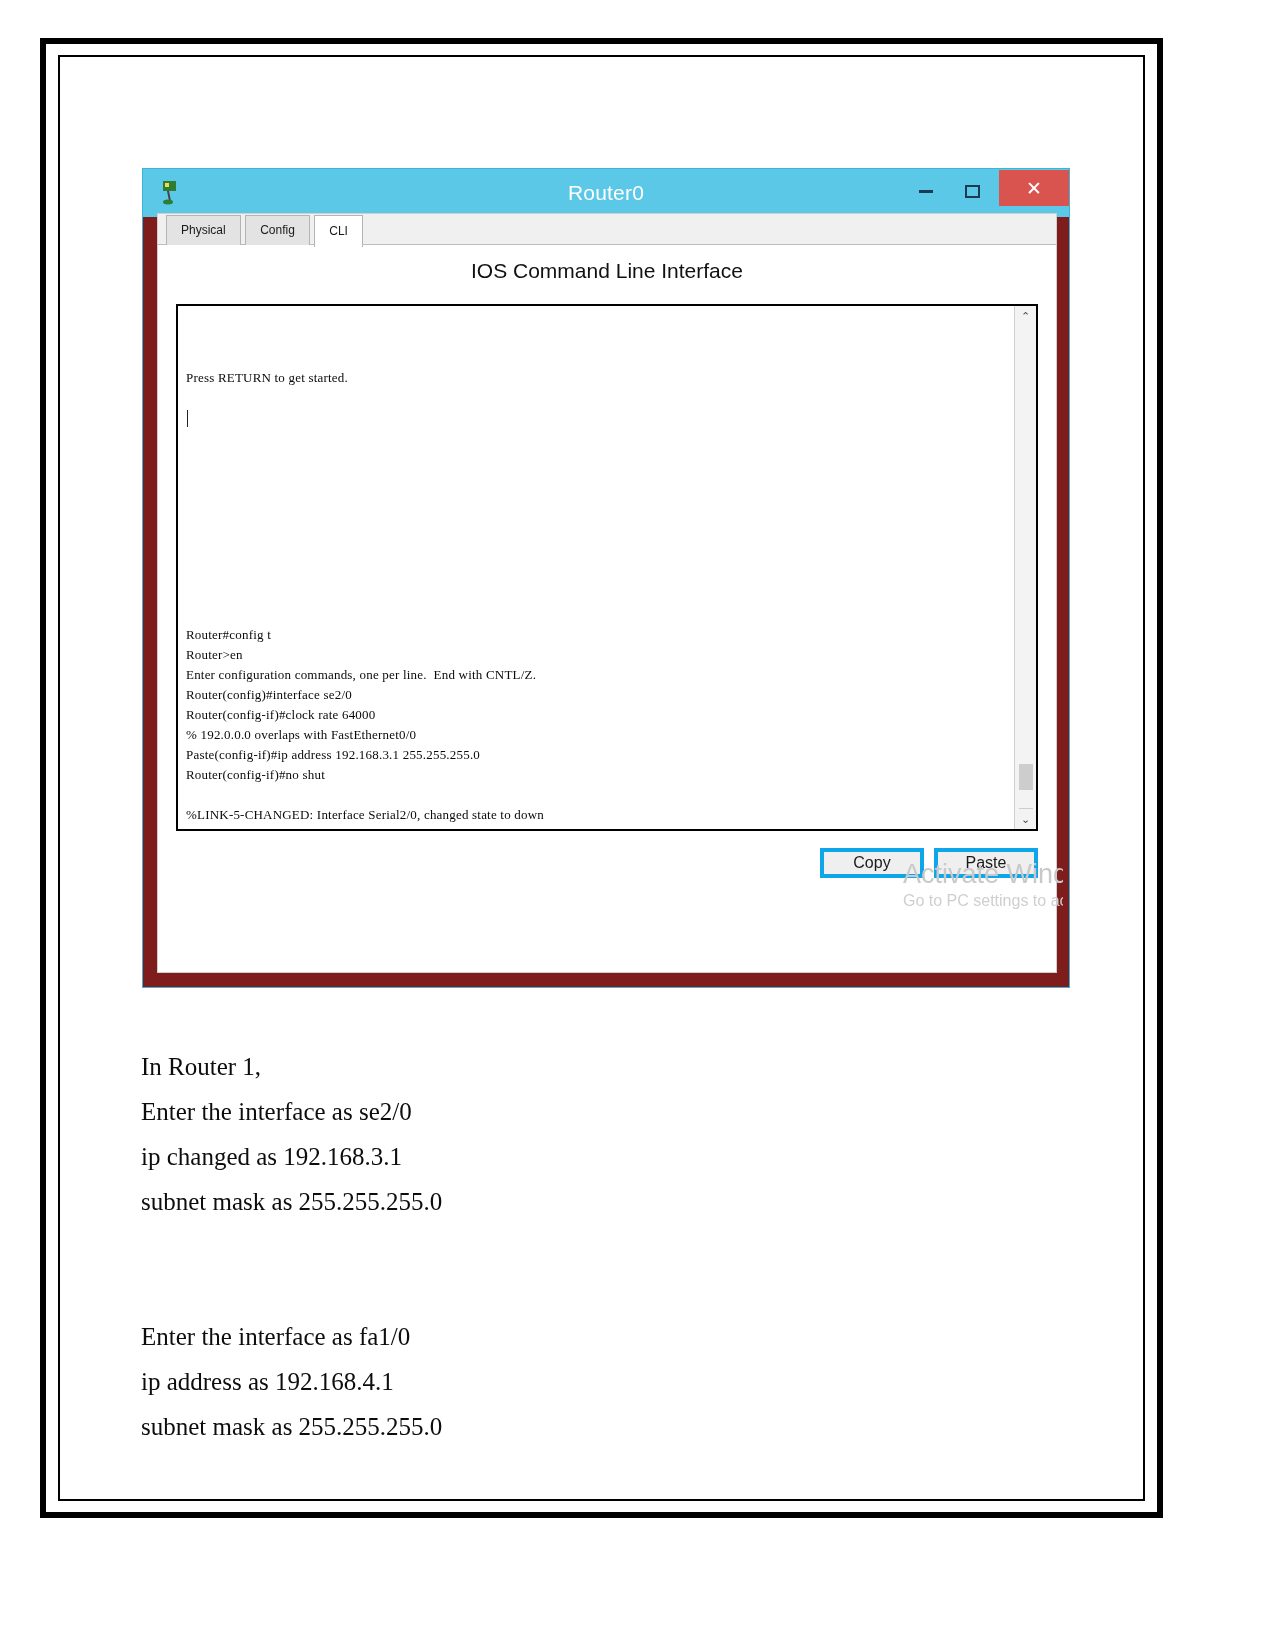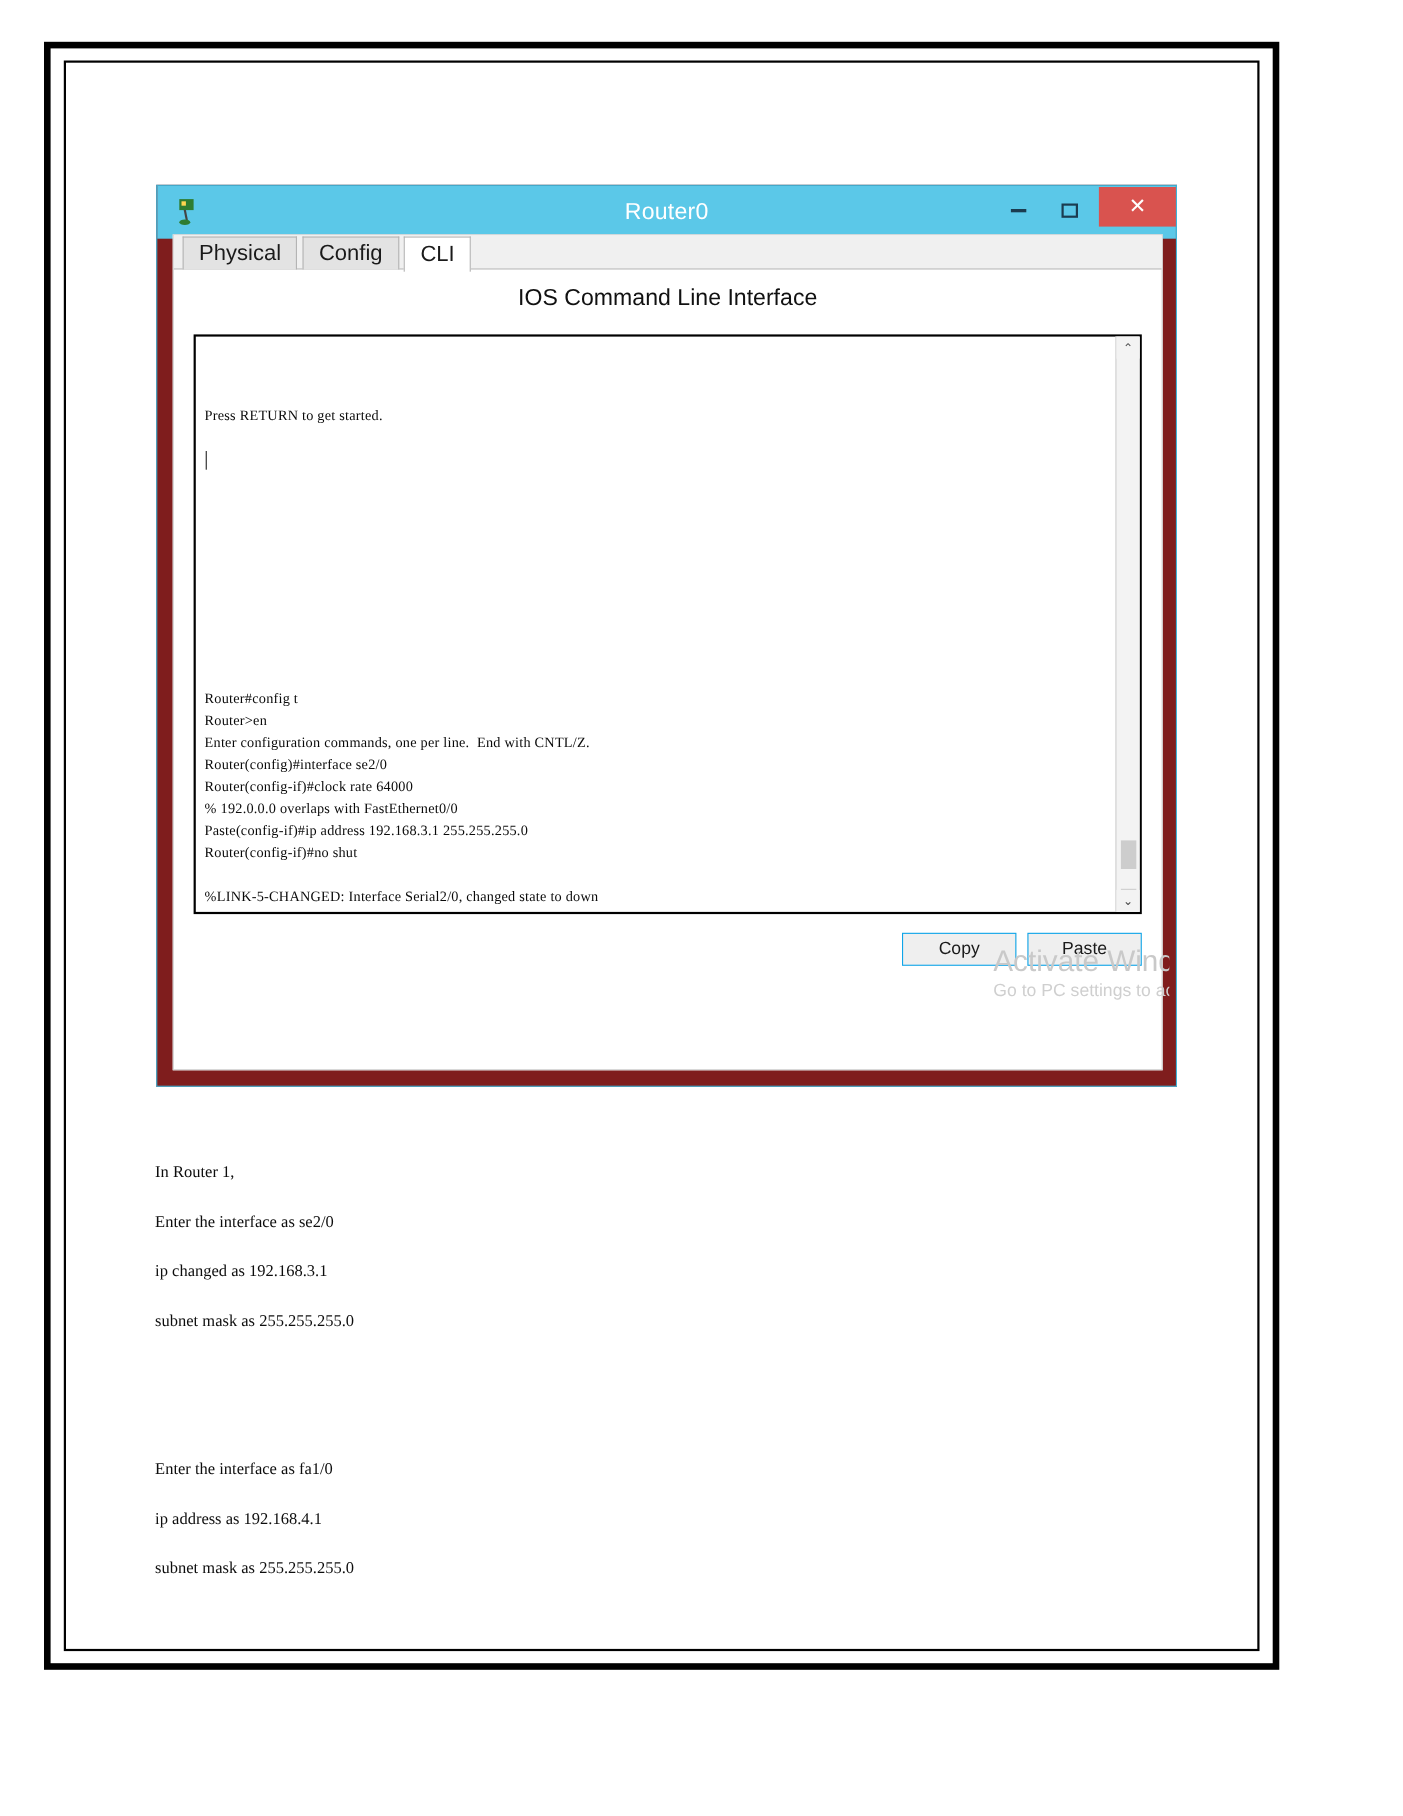--- a/index.html
+++ b/index.html
@@ -132,21 +132,21 @@
     border-bottom: 1px solid #bdbdbd;
     padding-left: 8px;
     box-sizing: border-box;
   }
   .tab {
     display: inline-block;
     height: 30px;
     line-height: 29px;
     padding: 0 14px;
     margin-top: 1px;
-    font-size: 20px;
+    font-size: 12px;
     color: #1a1a1a;
     background: #e3e3e3;
     border: 1px solid #b4b4b4;
     border-bottom: none;
     box-sizing: border-box;
     vertical-align: top;
     font-family: "Liberation Sans", sans-serif;
   }
   .tab.active {
     background: #ffffff;
@@ -238,21 +238,21 @@
     position: absolute;
     right: 18px;
     top: 634px;
     display: flex;
     gap: 10px;
   }
   .pt-btn {
     width: 104px;
     height: 30px;
     background: #efefef;
-    border: 1px solid #0ea5e9;
+    border: 4px solid #0ea5e9;
     font-size: 16px;
     color: #1a1a1a;
     display: flex;
     align-items: center;
     justify-content: center;
     font-family: "Liberation Sans", sans-serif;
     box-sizing: border-box;
   }
 
   
@@ -280,21 +280,21 @@
 
   
   .doc-text {
     position: absolute;
     left: 141px;
     top: 1044px;
     width: 800px;
   }
   .doc-line {
     font-family: "Liberation Serif", serif;
-    font-size: 15px;
+    font-size: 25px;
     color: #0d0d0d;
     line-height: 45px;
   }
   .doc-blank { height: 90px; }
 </style>
 </head>
 <body>
 
 <div class="page-outer-border"></div>
 <div class="page-inner-border"></div>

